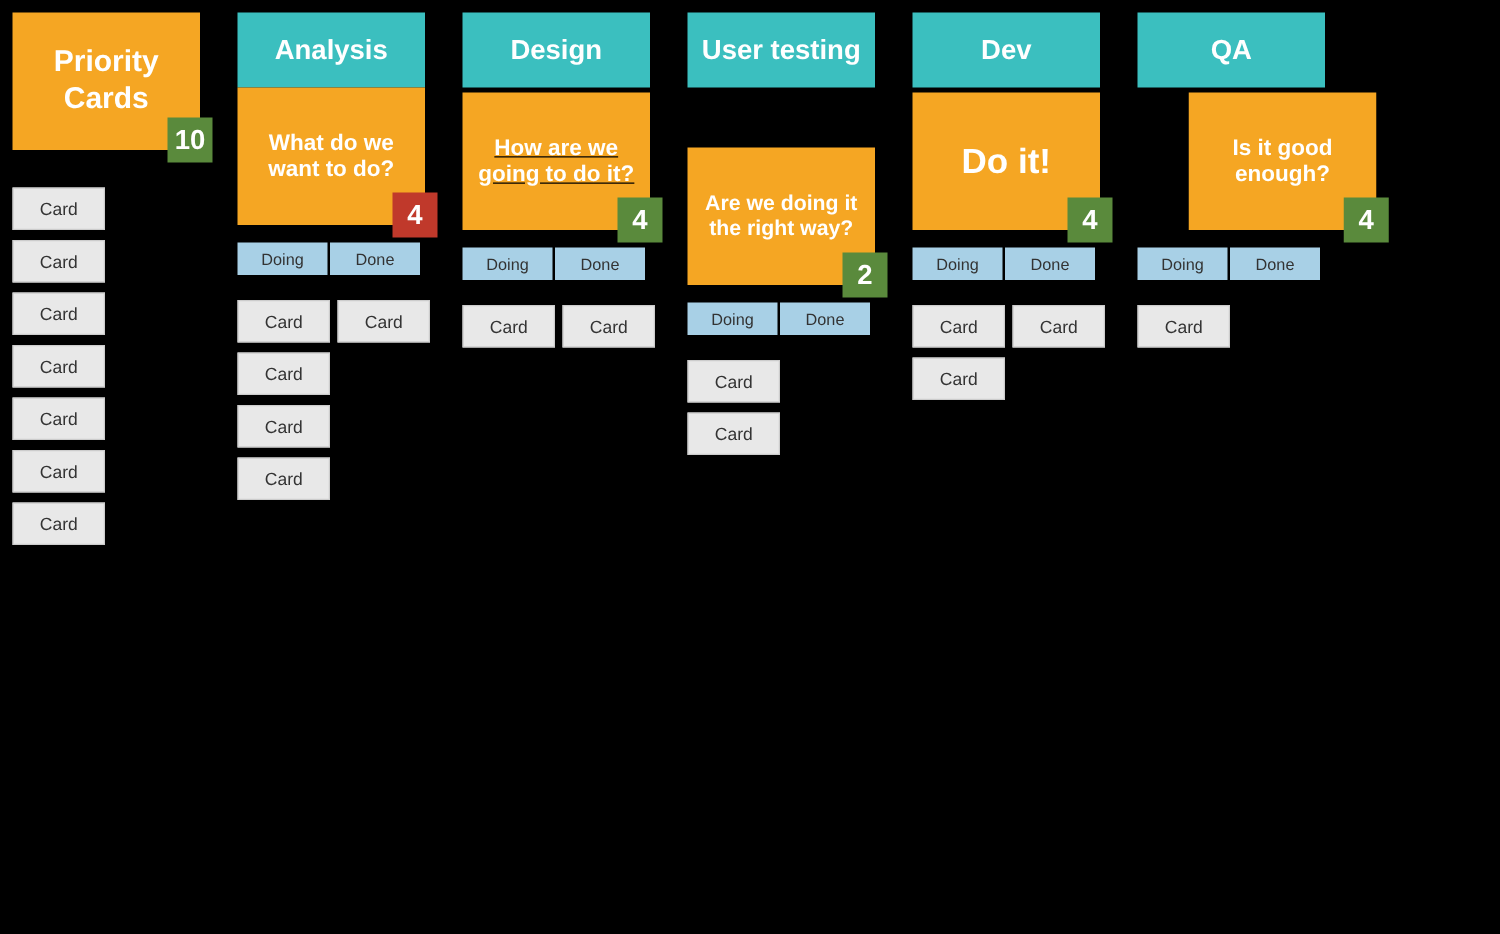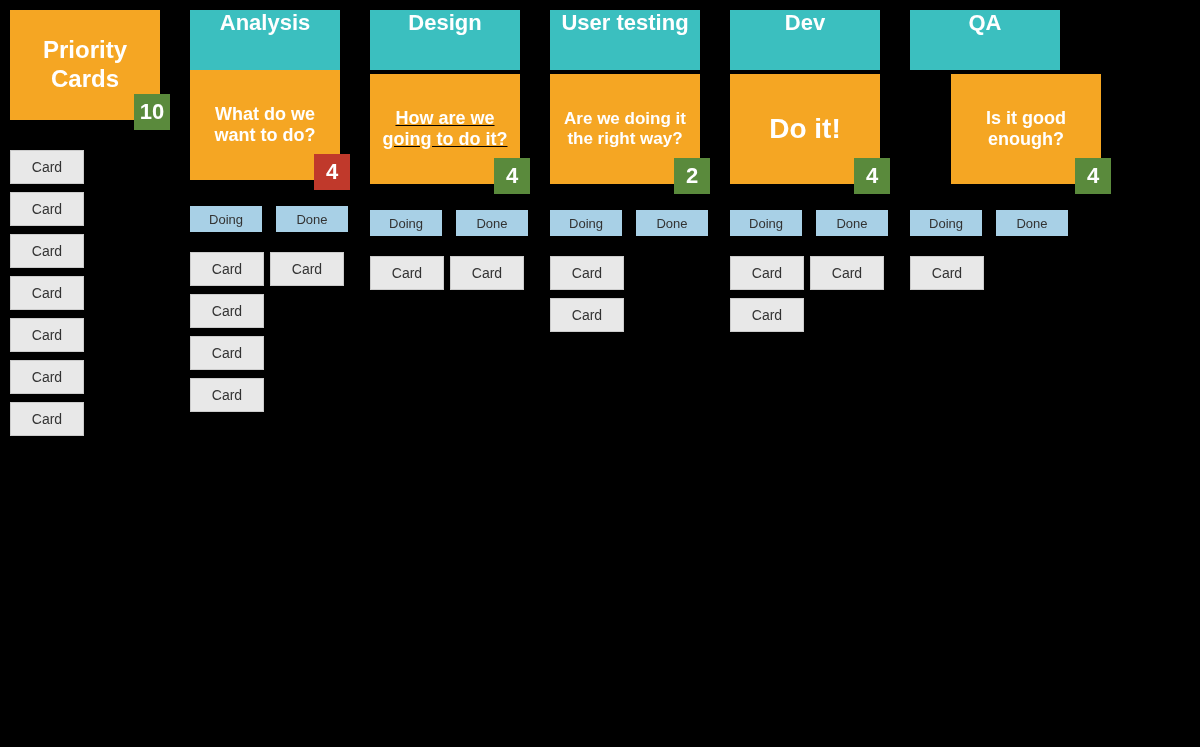--- a/index.html
+++ b/index.html
@@ -92,29 +92,29 @@
     
     .col-header {
       background: #3BBFBF;
       color: white;
       font-size: 22px;
       font-weight: bold;
       text-align: center;
       width: 150px;
       height: 60px;
       display: flex;
-      align-items: flex-start;
+      align-items: center;
       justify-content: center;
     }
     
     .sub-tabs {
       display: flex;
       flex-direction: row;
-      gap: 14px;
-      margin-top: 16px;
+      gap: 2px;
+      margin-top: 4px;
     }
     .sub-tab {
       background: #A8D0E6;
       color: #333;
       font-size: 13px;
       width: 72px;
       height: 26px;
       display: flex;
       align-items: center;
       justify-content: center;
@@ -276,21 +276,21 @@
       </div>
     </div>
   </div>
 
   <div class="column col-usertesting">
     <div class="col-inner">
       <div class="col-header">
         <span>User testing</span>
       </div>
       <div class="header-tile-wrapper" style="margin-top:4px;">
-        <div class="header-tile" style="font-size:17px;">
+        <div class="header-tile" style="font-size:17px;margin-top:44px;">
           <span>Are we doing it the right way?</span>
           <div class="badge">2</div>
         </div>
       </div>
       <div class="sub-tabs">
         <div class="sub-tab">
             <span>Doing</span>
           </div>
         <div class="sub-tab">
             <span>Done</span>

